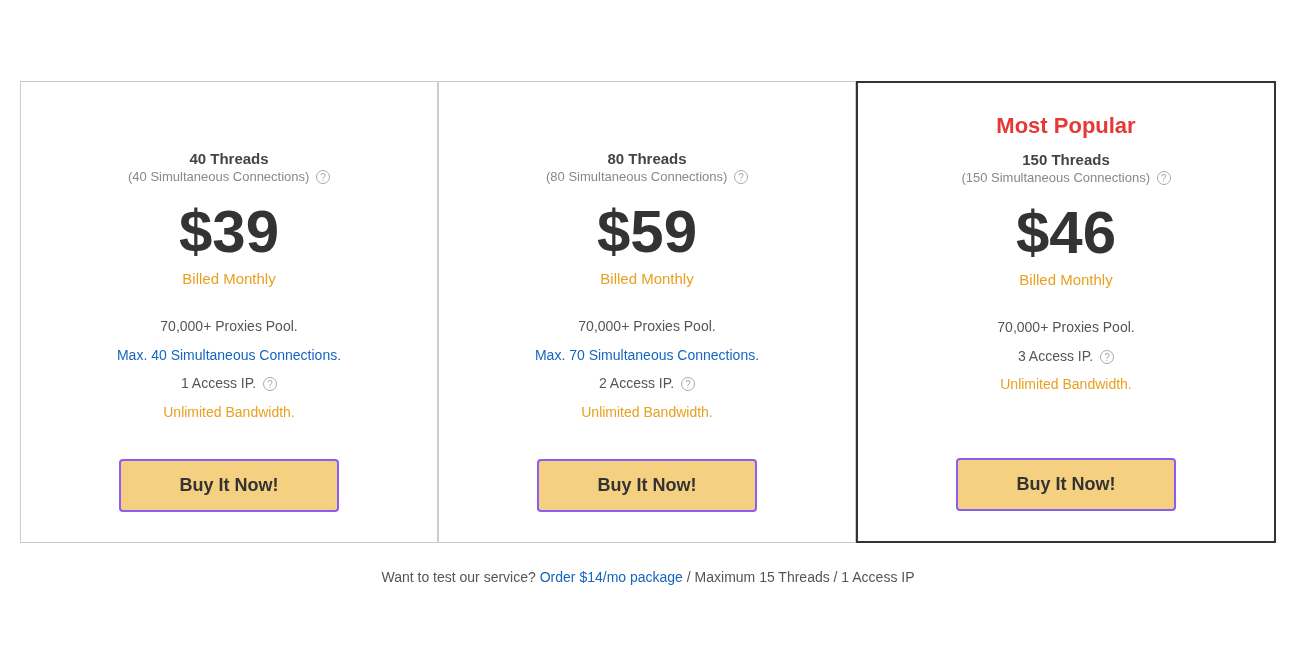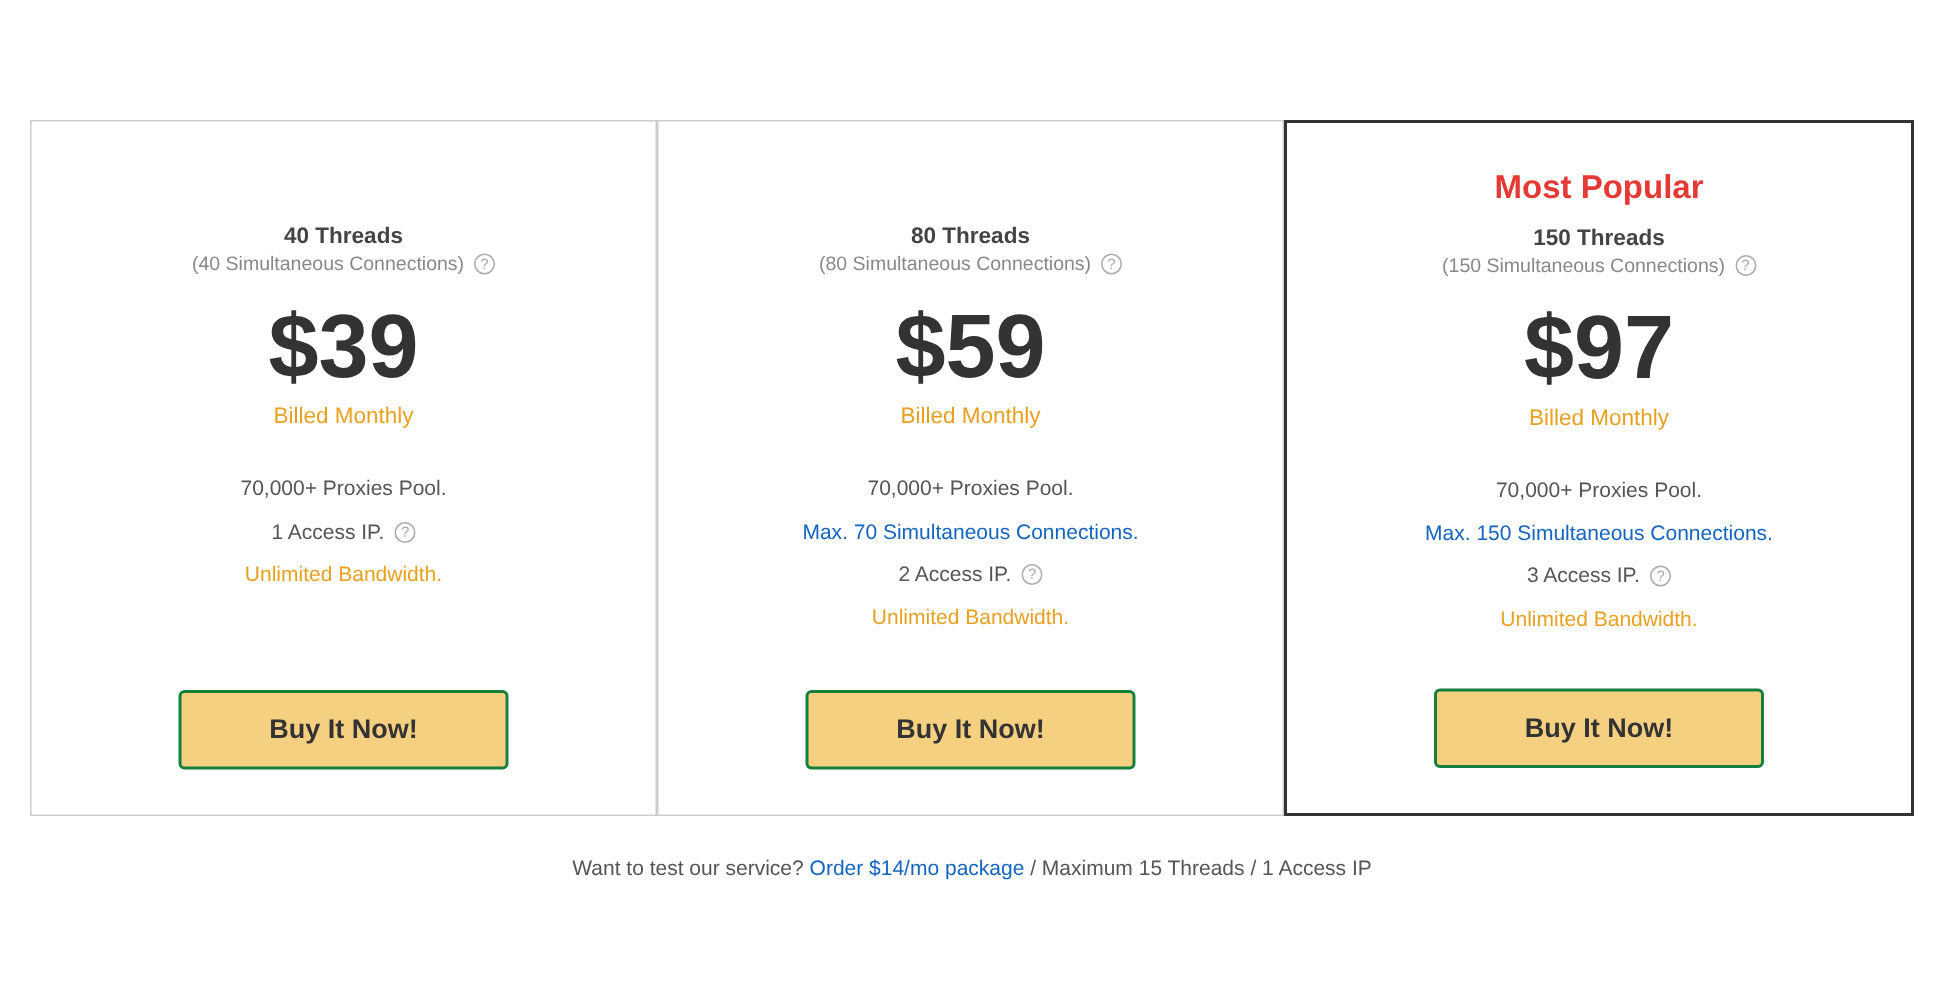--- a/index.html
+++ b/index.html
@@ -91,21 +91,21 @@
       line-height: 1.6;
     }
     .features li.highlight {
       color: #1565c0;
     }
     .features li.orange {
       color: #e8a020;
     }
     .buy-btn {
       background: #f5d080;
-      border: 2px solid #15803d;
+      border: 2px solid #8b5cf6;
       border-radius: 4px;
       padding: 14px 40px;
       font-size: 18px;
       font-weight: bold;
       color: #333;
       cursor: pointer;
       width: 80%;
       max-width: 220px;
     }
     .footer-text {
@@ -125,20 +125,21 @@
 
 <div class="pricing-container">
 <div class="pricing-card">
       <div class="most-popular-label"></div>
       <div class="threads-title">40 Threads</div>
       <div class="threads-subtitle">(40 Simultaneous Connections) <span class="info-icon">?</span></div>
       <div class="price">$39</div>
       <div class="billed">Billed Monthly</div>
       <ul class="features">
         <li>70,000+ Proxies Pool.</li>
+        <li class="highlight">Max. 40 Simultaneous Connections.</li>
         <li>1 Access IP. <span class="info-icon">?</span></li>
         <li class="orange">Unlimited Bandwidth.</li>
       </ul>
       <button class="buy-btn">Buy It Now!</button>
     </div>
     <div class="pricing-card">
       <div class="most-popular-label"></div>
       <div class="threads-title">80 Threads</div>
       <div class="threads-subtitle">(80 Simultaneous Connections) <span class="info-icon">?</span></div>
       <div class="price">$59</div>
@@ -148,25 +149,24 @@
         <li class="highlight">Max. 70 Simultaneous Connections.</li>
         <li>2 Access IP. <span class="info-icon">?</span></li>
         <li class="orange">Unlimited Bandwidth.</li>
       </ul>
       <button class="buy-btn">Buy It Now!</button>
     </div>
     <div class="pricing-card popular">
       <div class="most-popular-label">Most Popular</div>
       <div class="threads-title">150 Threads</div>
       <div class="threads-subtitle">(150 Simultaneous Connections) <span class="info-icon">?</span></div>
-      <div class="price">$97</div>
+      <div class="price">$46</div>
       <div class="billed">Billed Monthly</div>
       <ul class="features">
         <li>70,000+ Proxies Pool.</li>
-        <li class="highlight">Max. 150 Simultaneous Connections.</li>
         <li>3 Access IP. <span class="info-icon">?</span></li>
         <li class="orange">Unlimited Bandwidth.</li>
       </ul>
       <button class="buy-btn">Buy It Now!</button>
     </div>
   </div>
 
 <div class="footer-text">
   <div>
     <span>Want to test our service? </span>

